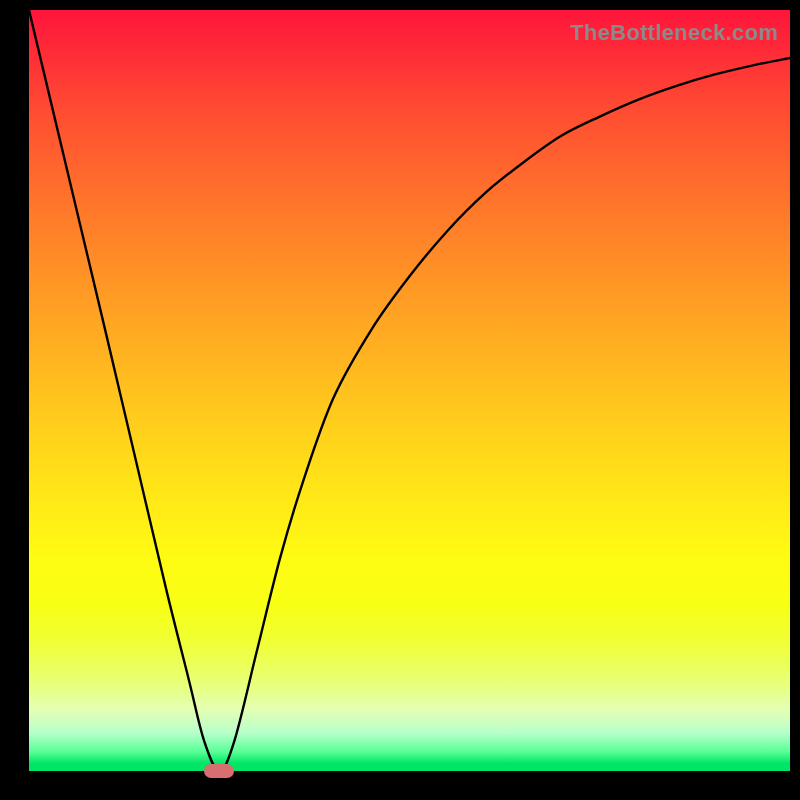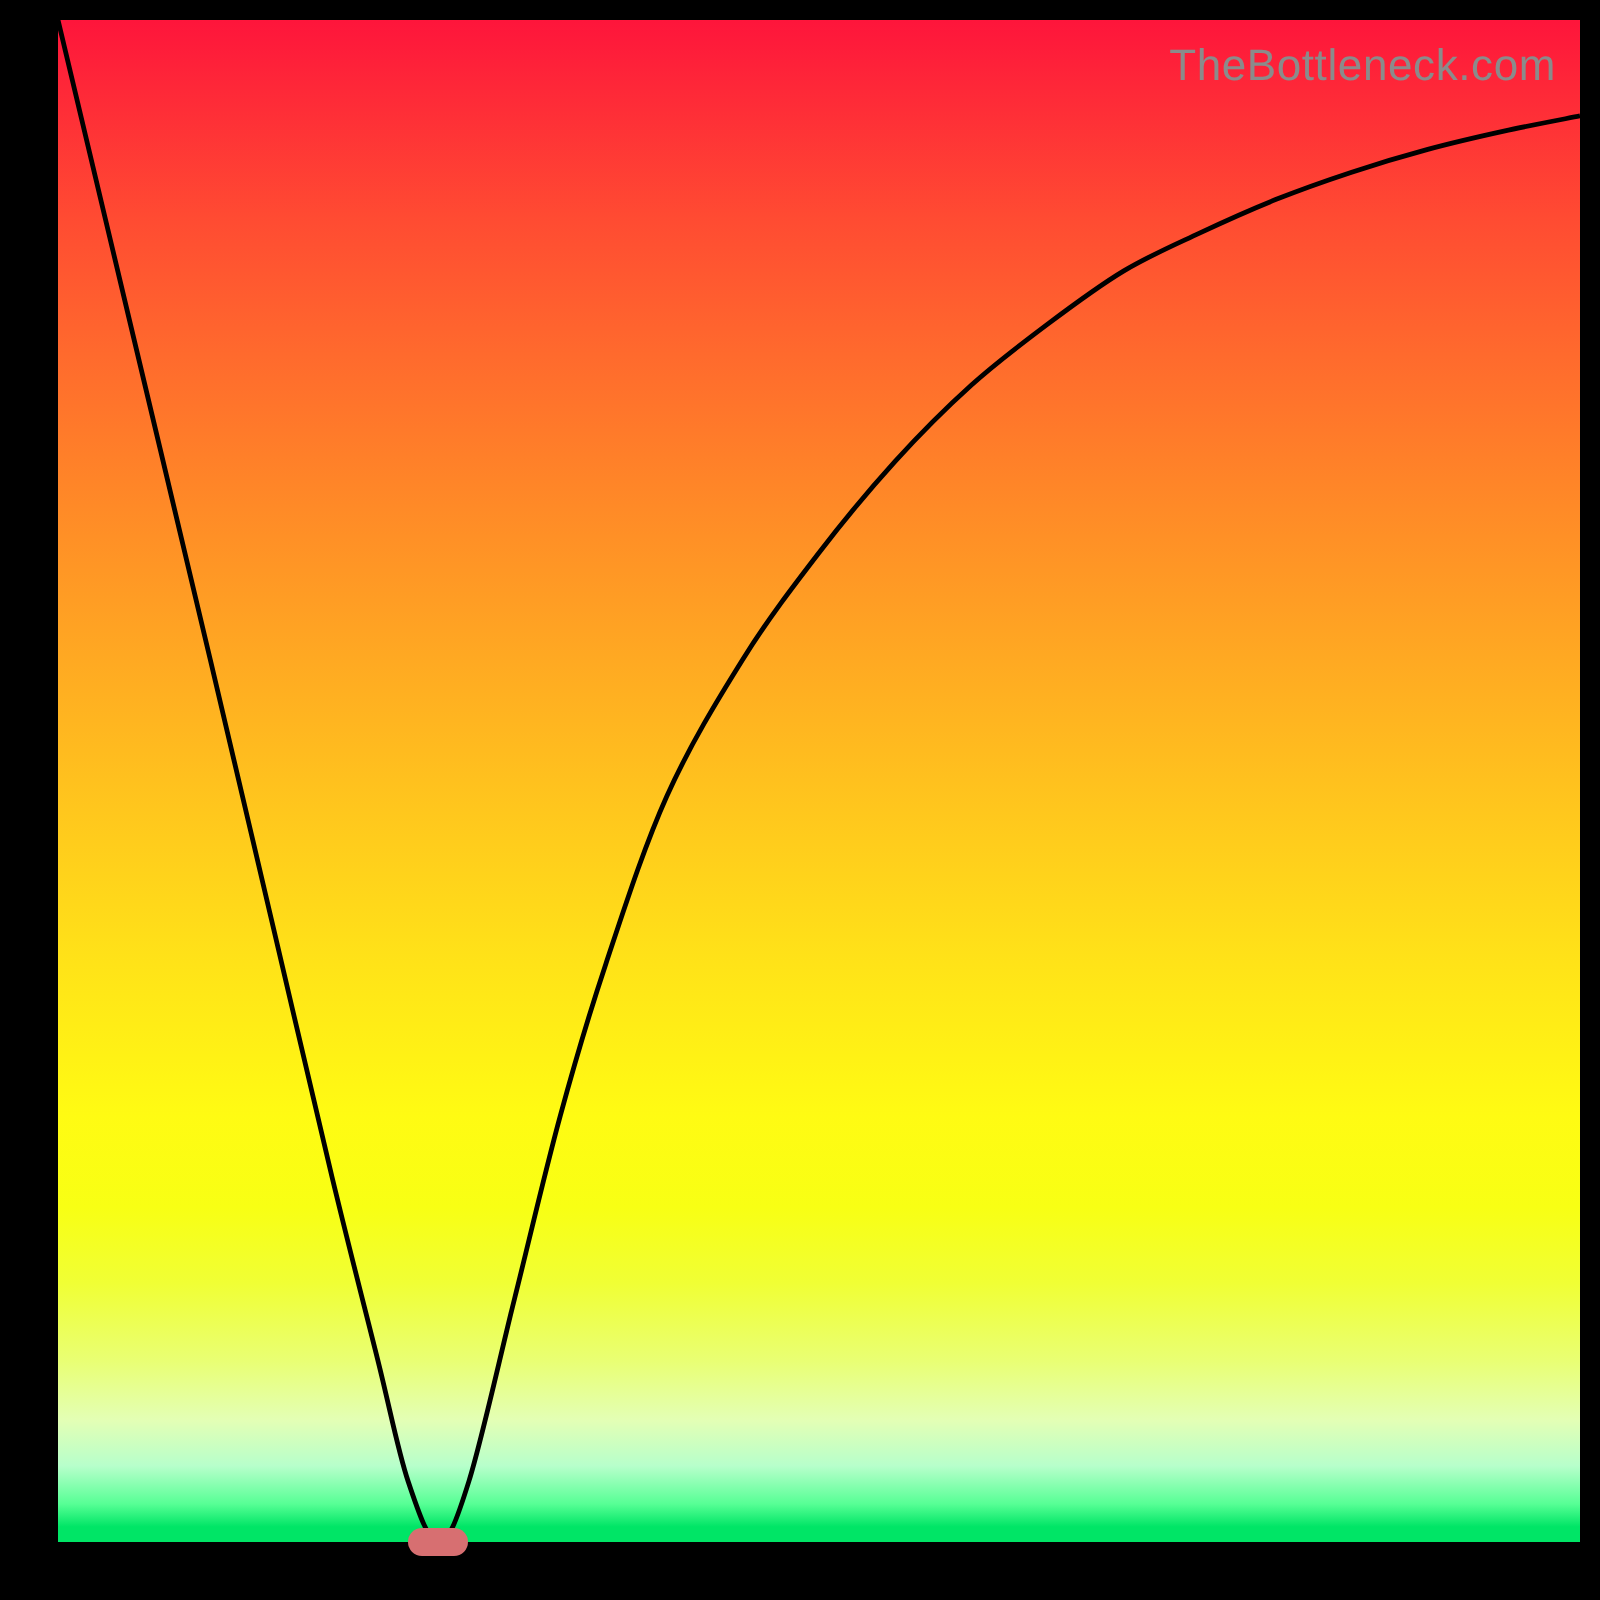--- a/index.html
+++ b/index.html
@@ -44,20 +44,21 @@
     );
   }
   .watermark {
     position: absolute;
     top: 10px;
     right: 12px;
     color: #8b8b8b;
     font-size: 22px;
     letter-spacing: 0.3px;
     user-select: none;
+    font-weight: bold;
   }
   svg.curve {
     position: absolute;
     left: 0;
     top: 0;
     width: 761px;
     height: 761px;
   }
   .marker {
     position: absolute;

